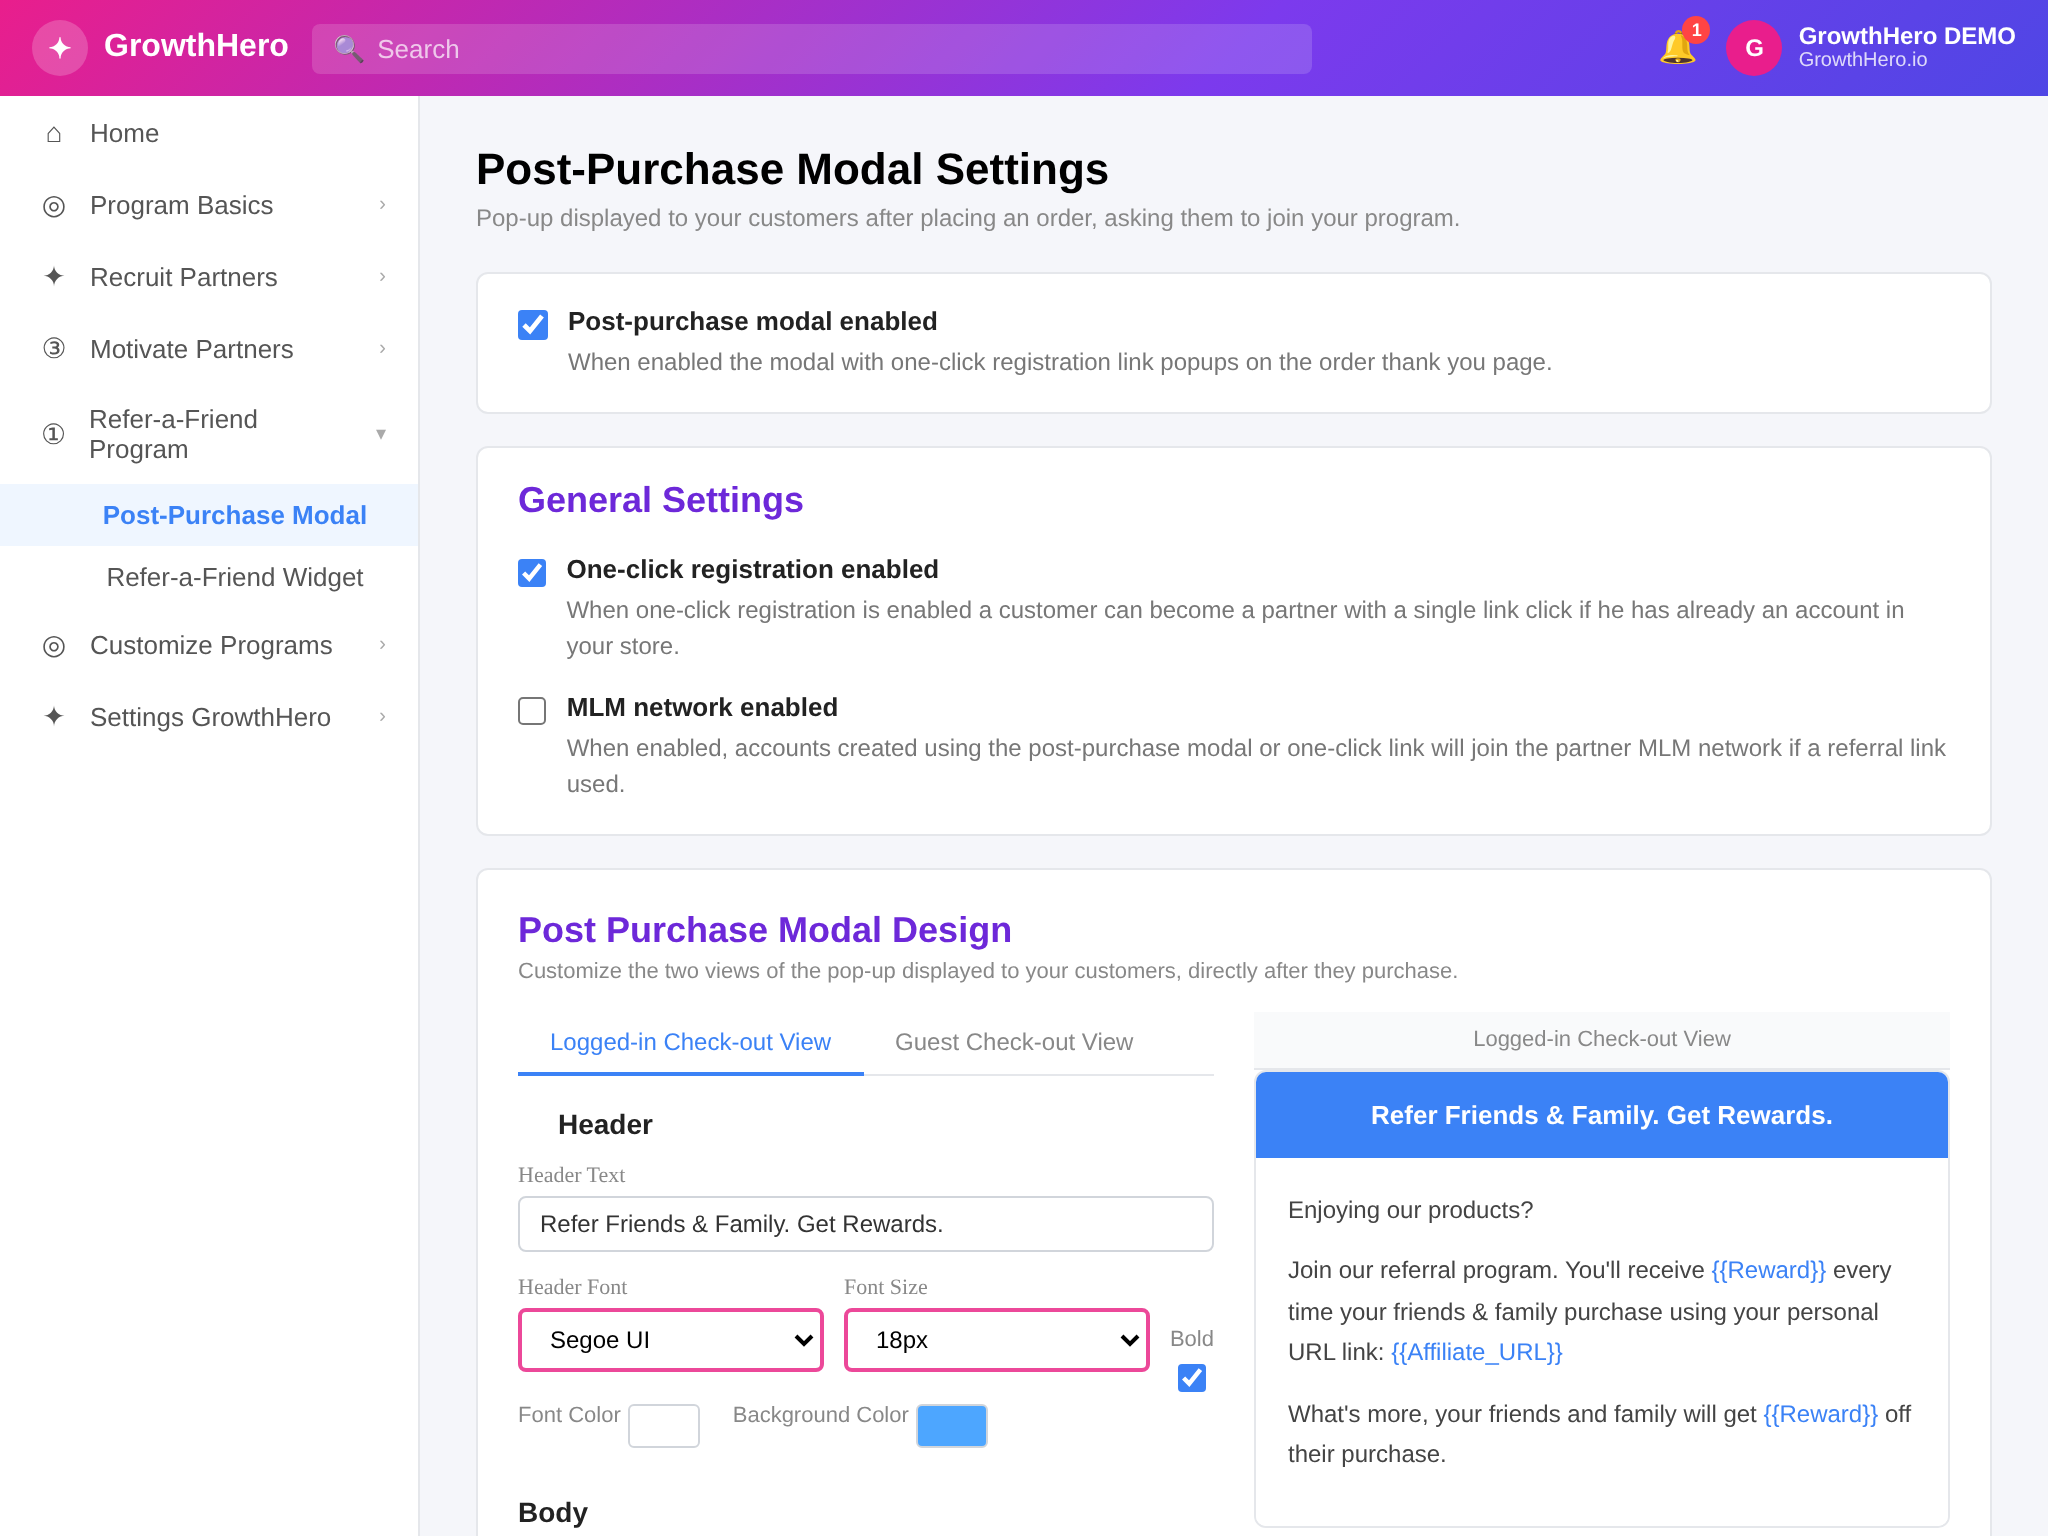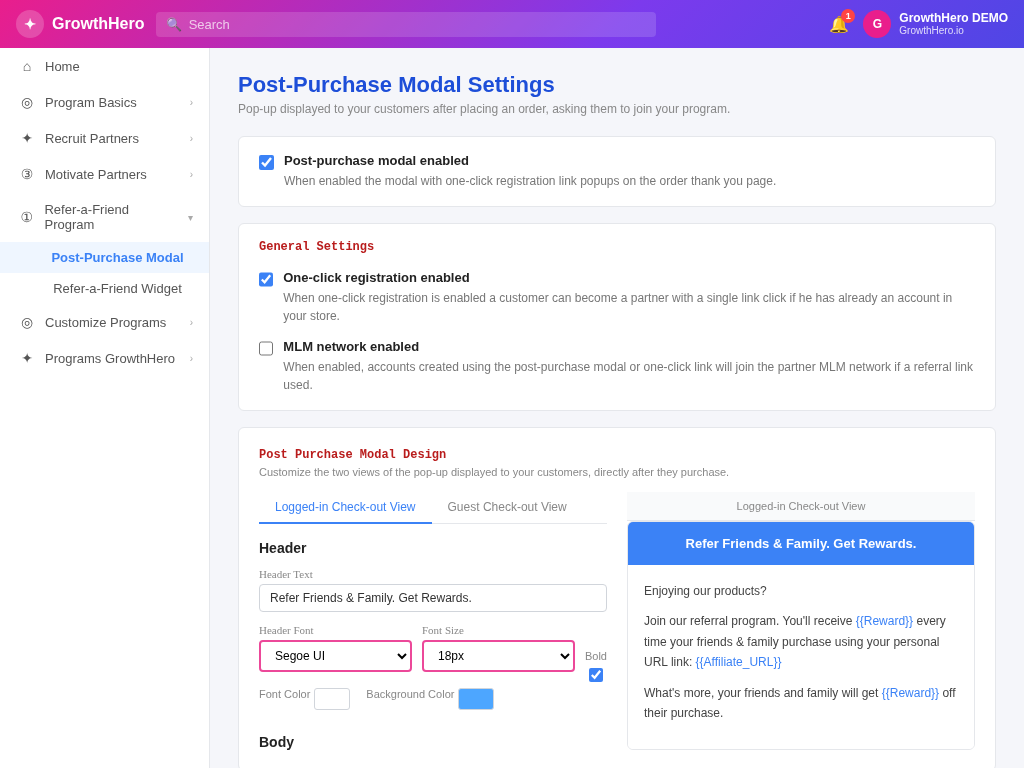--- a/index.html
+++ b/index.html
@@ -135,21 +135,21 @@
     
     .content {
       flex: 1;
       overflow-y: auto;
       padding: 24px 28px;
       background: #f5f6fa;
     }
     .page-title {
       font-size: 22px;
       font-weight: 700;
-      color: #1d4ed8;
+      color: #000000;
       margin-bottom: 4px;
     }
     .page-subtitle {
       color: #888;
       font-size: 12px;
       margin-bottom: 20px;
     }
 
     
     .card {
@@ -167,21 +167,21 @@
     }
     .checkbox-row input[type=checkbox] {
       margin-top: 2px;
       width: 15px; height: 15px;
       accent-color: #3b82f6;
     }
     .checkbox-label { font-size: 13px; font-weight: 600; color: #222; margin-bottom: 4px; }
     .checkbox-desc { font-size: 12px; color: #777; line-height: 1.5; }
 
     
-    .section-title { font-size: 12px; font-weight: 600; color: #b91c1c; margin-bottom: 4px; font-family: Liberation Mono, monospace; }
+    .section-title { font-size: 18px; font-weight: 600; color: #6d28d9; margin-bottom: 4px; }
     .section-sub { font-size: 11px; color: #888; margin-bottom: 14px; }
 
     
     .design-section {
       background: white;
       border-radius: 6px;
       border: 1px solid #e5e7eb;
       padding: 20px;
       margin-bottom: 16px;
     }
@@ -204,21 +204,21 @@
     .tab.active { color: #3b82f6; border-bottom-color: #3b82f6; font-weight: 500; }
 
     
     .design-layout {
       display: grid;
       grid-template-columns: 1fr 1fr;
       gap: 20px;
     }
 
     .design-form {}
-    .form-section-title { font-size: 14px; font-weight: 700; color: #222; margin-bottom: 12px; }
+    .form-section-title { font-size: 14px; font-weight: 700; color: #222; margin-bottom: 12px; margin-left: 20px; }
     .form-field { margin-bottom: 12px; }
     .form-label { font-size: 11px; color: #888; margin-bottom: 4px; font-family: Liberation Serif, serif; }
     .form-input {
       width: 100%;
       border: 1px solid #d1d5db;
       border-radius: 4px;
       padding: 6px 10px;
       font-size: 12px;
       color: #333;
     }
@@ -346,21 +346,21 @@
         <span>Refer-a-Friend Widget</span>
       </div>
     </div>
     <div class="sidebar-item">
       <span class="sidebar-icon">◎</span>
       <span>Customize Programs</span>
       <span class="chevron">›</span>
     </div>
     <div class="sidebar-item">
       <span class="sidebar-icon">✦</span>
-      <span>Programs GrowthHero</span>
+      <span>Settings GrowthHero</span>
       <span class="chevron">›</span>
     </div>
   </aside>
 
   <main class="content">
     <h1 class="page-title">Post-Purchase Modal Settings</h1>
     <p class="page-subtitle">Pop-up displayed to your customers after placing an order, asking them to join your program.</p>
 
     <div class="card">
       <div class="checkbox-row">

